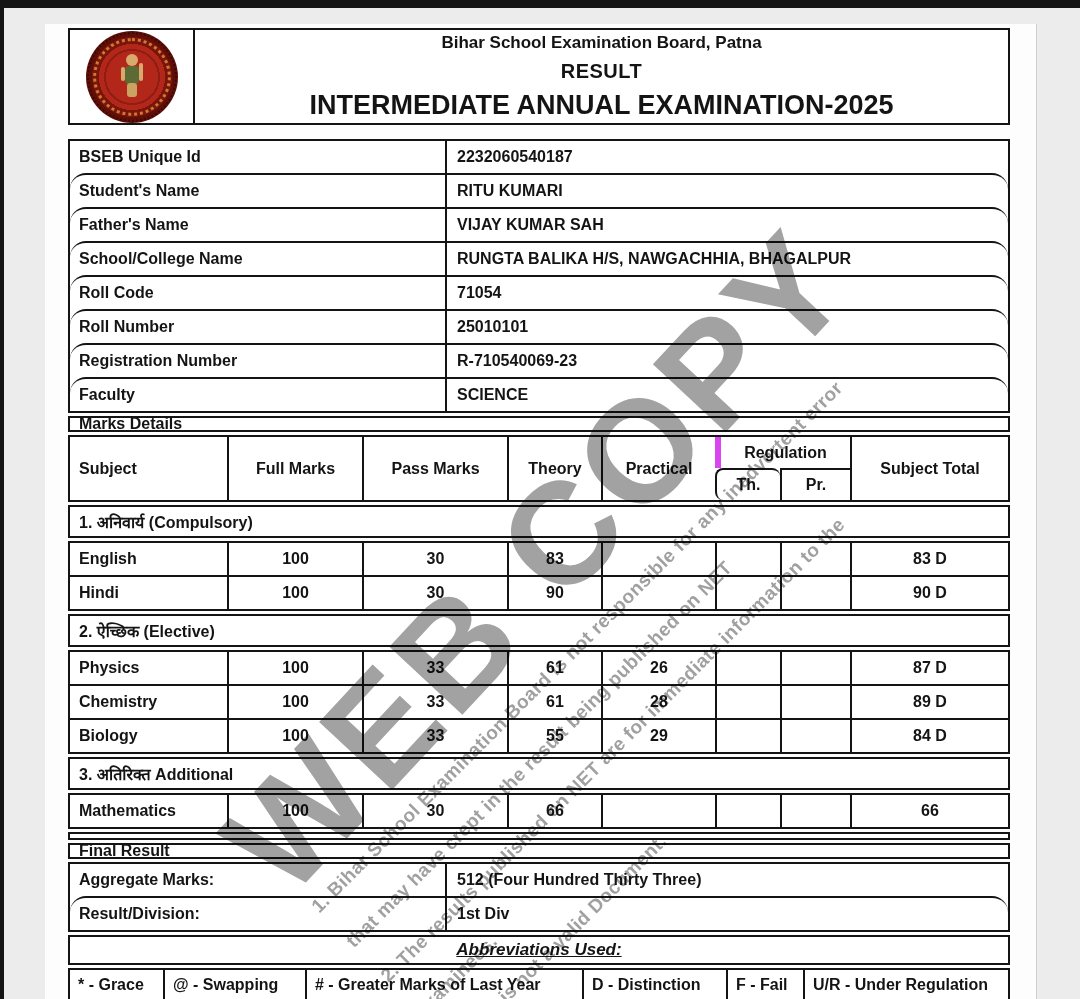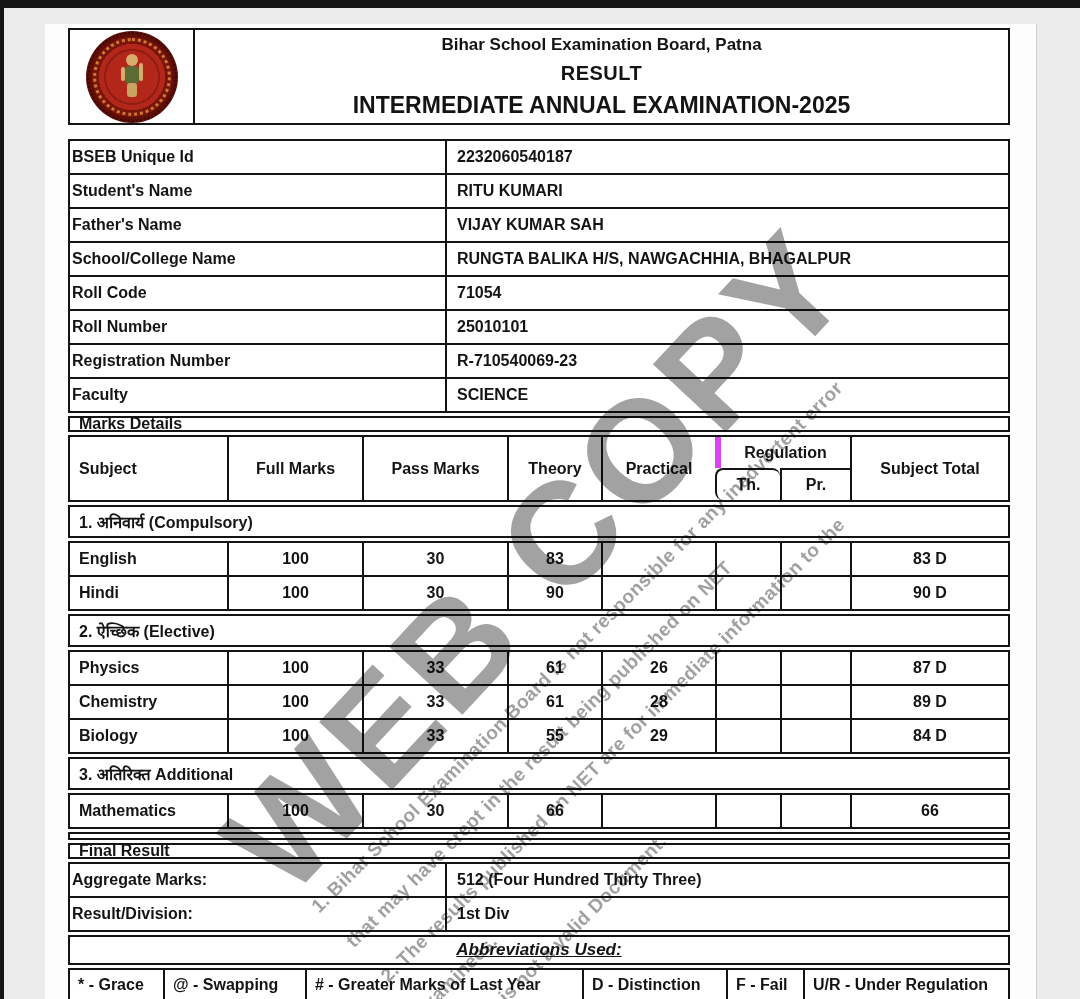--- a/index.html
+++ b/index.html
@@ -19,38 +19,38 @@
   .gap { margin-top:3px; }
 
   
   .header-box { display:flex; height:97px; }
   .logo-cell { width:125px; border-right:2px solid #141414; display:flex;
                align-items:center; justify-content:center; }
   .title-cell { flex:1; display:flex; flex-direction:column; align-items:center;
                 justify-content:center; gap:7px; text-align:center; }
   .board-name { font-size:17px; font-weight:bold; }
   .result-title { font-size:20px; font-weight:bold; letter-spacing:.5px; }
-  .exam-title { font-size:23px; font-weight:bold; }
+  .exam-title { font-size:27px; font-weight:bold; }
 
   
   .seal { width:92px; height:92px; border-radius:50%; position:relative;
     background:radial-gradient(circle,
       #b3271a 0 26px, #8f1d12 26px 28px, #b3271a 28px 33px,
       #7a150c 33px 40px, #5f0f08 40px 46px); }
   .seal::before { content:""; position:absolute; inset:7px; border-radius:50%;
       border:3px dotted #cf7a33; }
   .seal::after { content:""; position:absolute; inset:1px; border-radius:50%;
       border:2px dotted #3c0905; }
   .seal-figure { position:absolute; left:50%; top:22px; transform:translateX(-50%); z-index:2; }
 
   
   .drow { display:grid; grid-template-columns:375px auto; }
-  .drow + .drow { border-top:2px solid #141414; }
+  .drow + .drow { border-top:2px solid #141414;border-radius:16px; }
   .dlabel, .dvalue { height:32px; display:flex; align-items:center;
-                     font-weight:bold; font-size:16px; padding-left:2px; }
+                     font-weight:bold; font-size:16px; padding-left:9px; }
   .dvalue { border-left:2px solid #141414; padding-left:10px; }
 
   .label-row { height:16px; display:flex; align-items:center;
                font-weight:bold; font-size:16px; padding-left:9px; }
 
   
   .mhead { display:grid;
     grid-template-columns:157px 135px 145px 94px 114px 65px 70px auto;
     grid-template-rows:31px 32px; }
   .hc { display:flex; align-items:center; justify-content:center;

